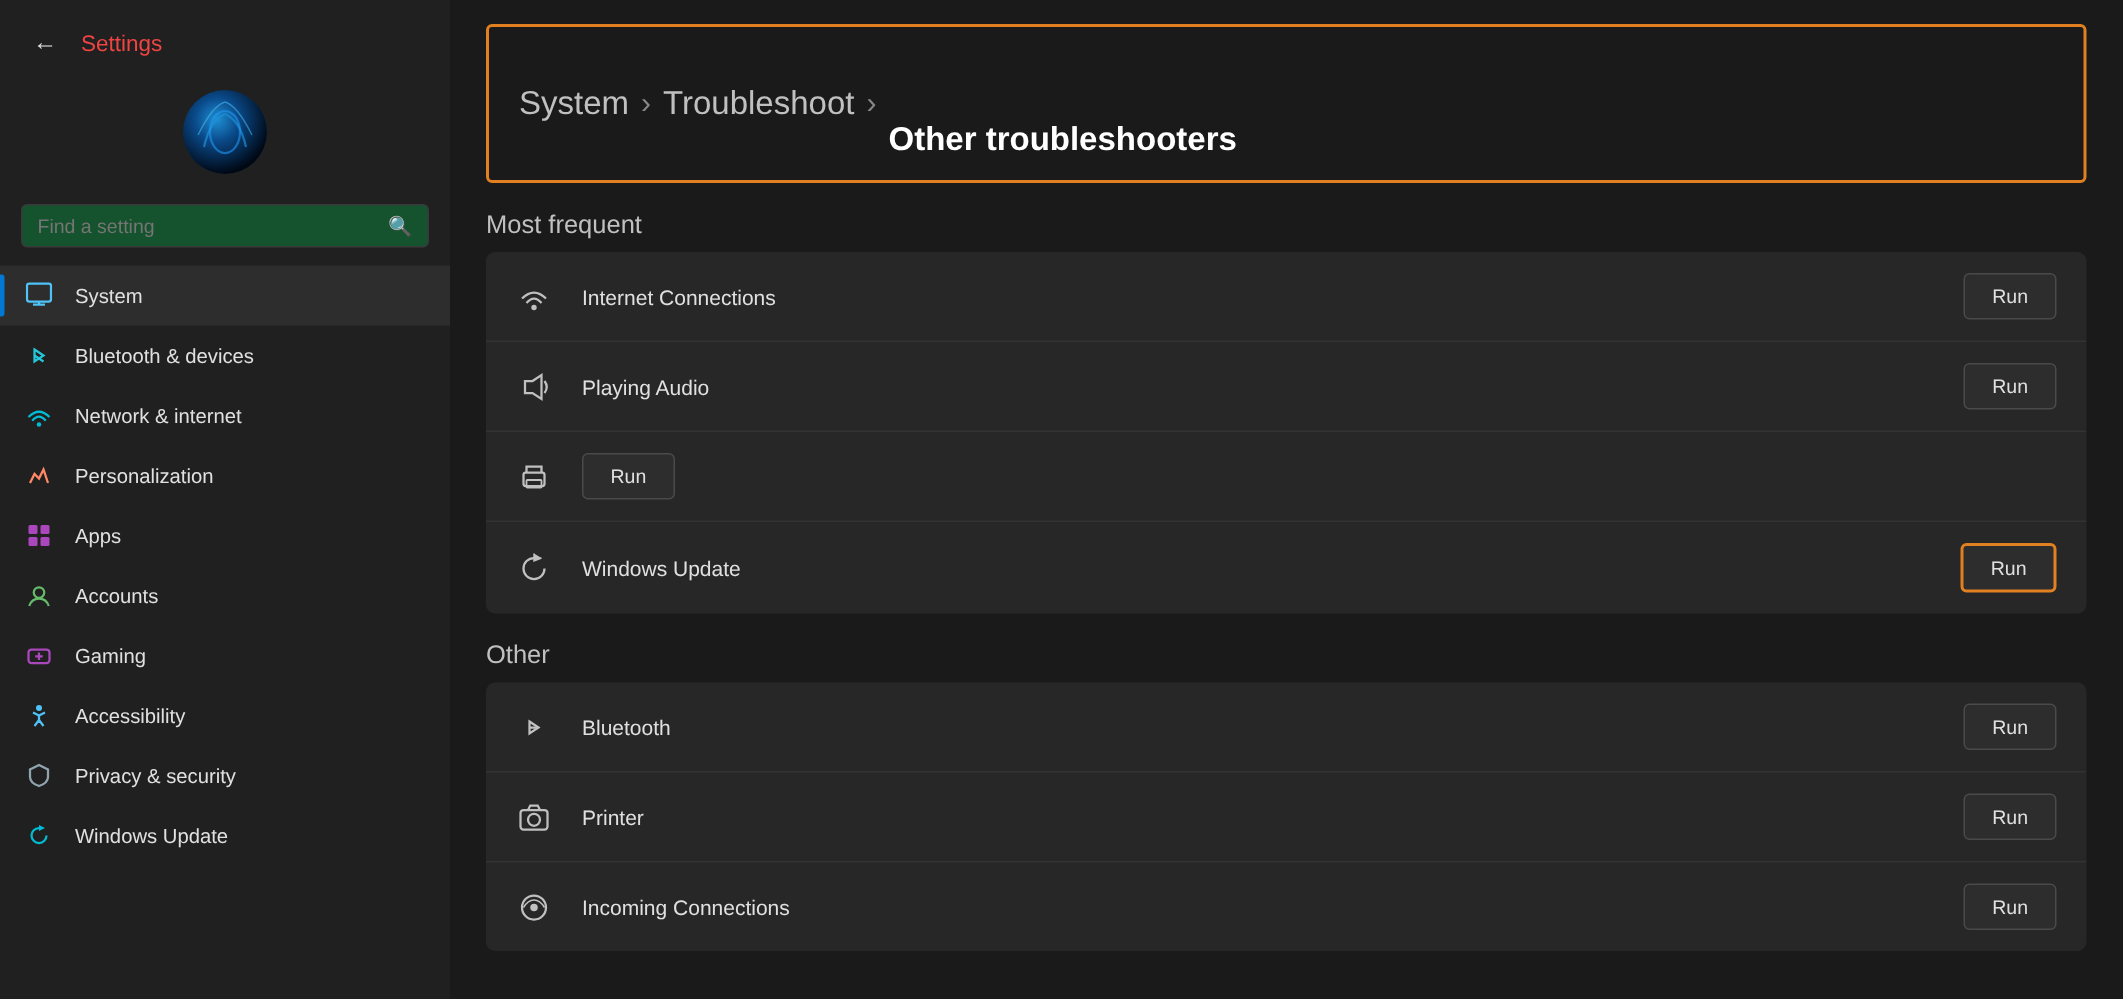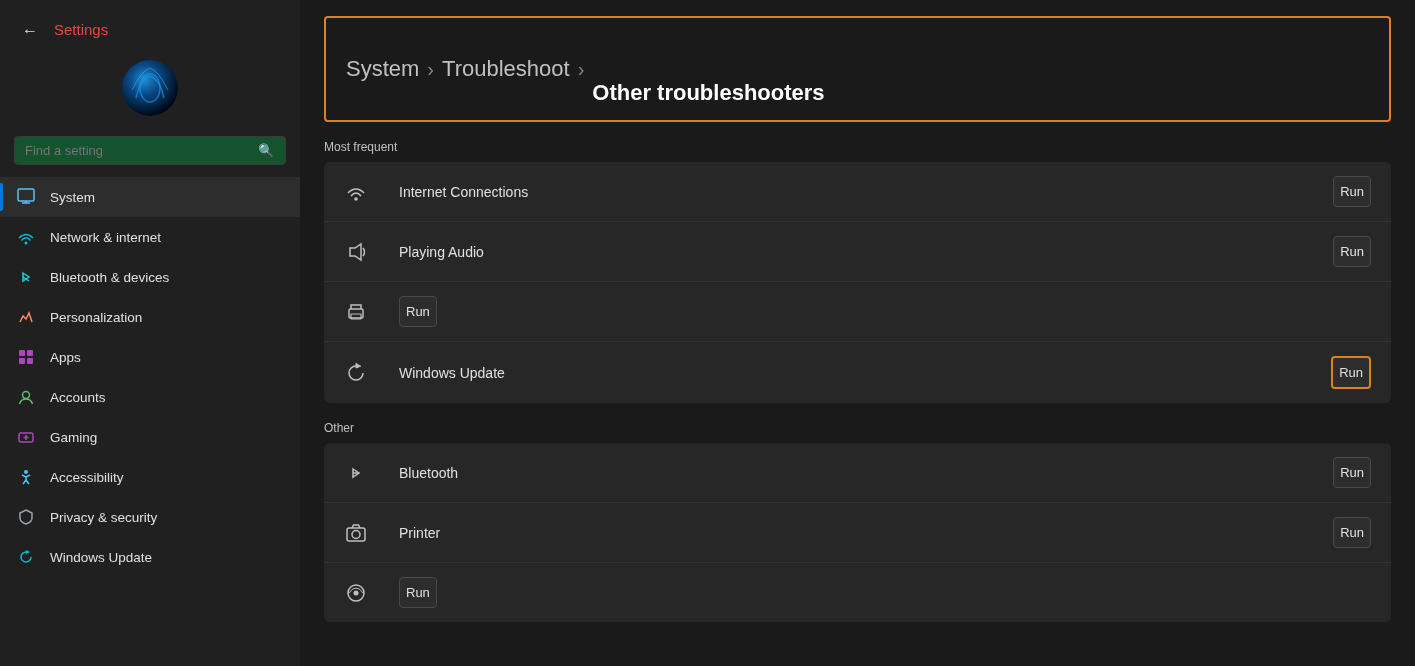--- a/index.html
+++ b/index.html
@@ -182,40 +182,40 @@
       font-weight: 600;
       margin-top: 48px;
     }
 
     .breadcrumb-sep {
       font-size: 20px;
       color: #888;
     }
 
     .section-label {
-      font-size: 12px;
+      font-size: 17px;
       color: #c0c0c0;
       margin-bottom: 8px;
       margin-top: 8px;
       font-weight: 400;
     }
 
     .troubleshooter-list {
       background: #272727;
       border-radius: 6px;
       overflow: hidden;
       margin-bottom: 18px;
     }
 
     .troubleshooter-item {
       display: flex;
       align-items: center;
       padding: 14px 20px;
       border-bottom: 1px solid #333;
-      gap: 31px;
+      gap: 20px;
     }
 
     .troubleshooter-item:last-child {
       border-bottom: none;
     }
 
     .item-icon {
       width: 24px;
       height: 24px;
       display: flex;
@@ -229,21 +229,21 @@
     .item-label {
       flex: 1;
       font-size: 14px;
       color: #e0e0e0;
     }
 
     .run-btn {
       background: #2d2d2d;
       border: 1px solid #4a4a4a;
       color: #e0e0e0;
-      padding: 7px 6px;
+      padding: 7px 18px;
       border-radius: 4px;
       cursor: pointer;
       font-size: 13px;
       font-family: 'Segoe UI', sans-serif;
     }
 
     .run-btn.highlighted {
       border: 2px solid #e08020;
     }
   </style>
@@ -286,38 +286,38 @@
       <svg width="18" height="18" viewBox="0 0 18 18" fill="none">
           <rect x="1" y="1" width="16" height="12" rx="1.5" stroke="#4fc3f7" stroke-width="1.5" fill="none"></rect>
           <line x1="5" y1="15" x2="13" y2="15" stroke="#4fc3f7" stroke-width="1.5"></line>
           <line x1="9" y1="13" x2="9" y2="15" stroke="#4fc3f7" stroke-width="1.5"></line>
         </svg>
     </span>
     <span class="nav-label">System</span>
   </div>
 
   <div class="nav-item">
+    <span class="nav-icon teal">
+      <svg width="18" height="18" viewBox="0 0 18 18" fill="none">
+          <path d="M6 5l6 4-6 4V5z" stroke="#26c6da" stroke-width="1.5" fill="none"></path>
+          <path d="M6 9l6 4" stroke="#26c6da" stroke-width="1.5"></path>
+        </svg>
+    </span>
+    <span class="nav-label">Bluetooth &amp; devices</span>
+  </div>
+
+  <div class="nav-item">
     <span class="nav-icon cyan">
       <svg width="18" height="18" viewBox="0 0 18 18" fill="none">
           <path d="M2 10 Q9 3 16 10" stroke="#00bcd4" stroke-width="1.5" fill="none"></path>
           <path d="M4.5 12.5 Q9 7 13.5 12.5" stroke="#00bcd4" stroke-width="1.5" fill="none"></path>
           <circle cx="9" cy="15" r="1.5" fill="#00bcd4"></circle>
         </svg>
     </span>
     <span class="nav-label">Network &amp; internet</span>
-  </div>
-
-  <div class="nav-item">
-    <span class="nav-icon teal">
-      <svg width="18" height="18" viewBox="0 0 18 18" fill="none">
-          <path d="M6 5l6 4-6 4V5z" stroke="#26c6da" stroke-width="1.5" fill="none"></path>
-          <path d="M6 9l6 4" stroke="#26c6da" stroke-width="1.5"></path>
-        </svg>
-    </span>
-    <span class="nav-label">Bluetooth &amp; devices</span>
   </div>
 
   <div class="nav-item">
     <span class="nav-icon orange">
       <svg width="18" height="18" viewBox="0 0 18 18" fill="none">
           <path d="M3 14 L6 8 L9 11 L12 5 L15 14" stroke="#ff8a65" stroke-width="1.5" fill="none"></path>
         </svg>
     </span>
     <span class="nav-label">Personalization</span>
   </div>
@@ -477,16 +477,17 @@
     </div>
 
     <div class="troubleshooter-item">
       <span class="item-icon">
         <svg width="22" height="22" viewBox="0 0 22 22" fill="none">
             <circle cx="11" cy="11" r="8" stroke="#c0c0c0" stroke-width="1.5" fill="none"></circle>
             <path d="M4 11 Q7 6 11 6 Q15 6 18 11" stroke="#c0c0c0" stroke-width="1" fill="none"></path>
             <circle cx="11" cy="11" r="2.5" fill="#c0c0c0"></circle>
           </svg>
       </span>
+      <span class="item-label">Incoming Connections</span>
       <button class="run-btn">Run</button>
     </div>
   </div>
 </div>
 
 </body></html>

